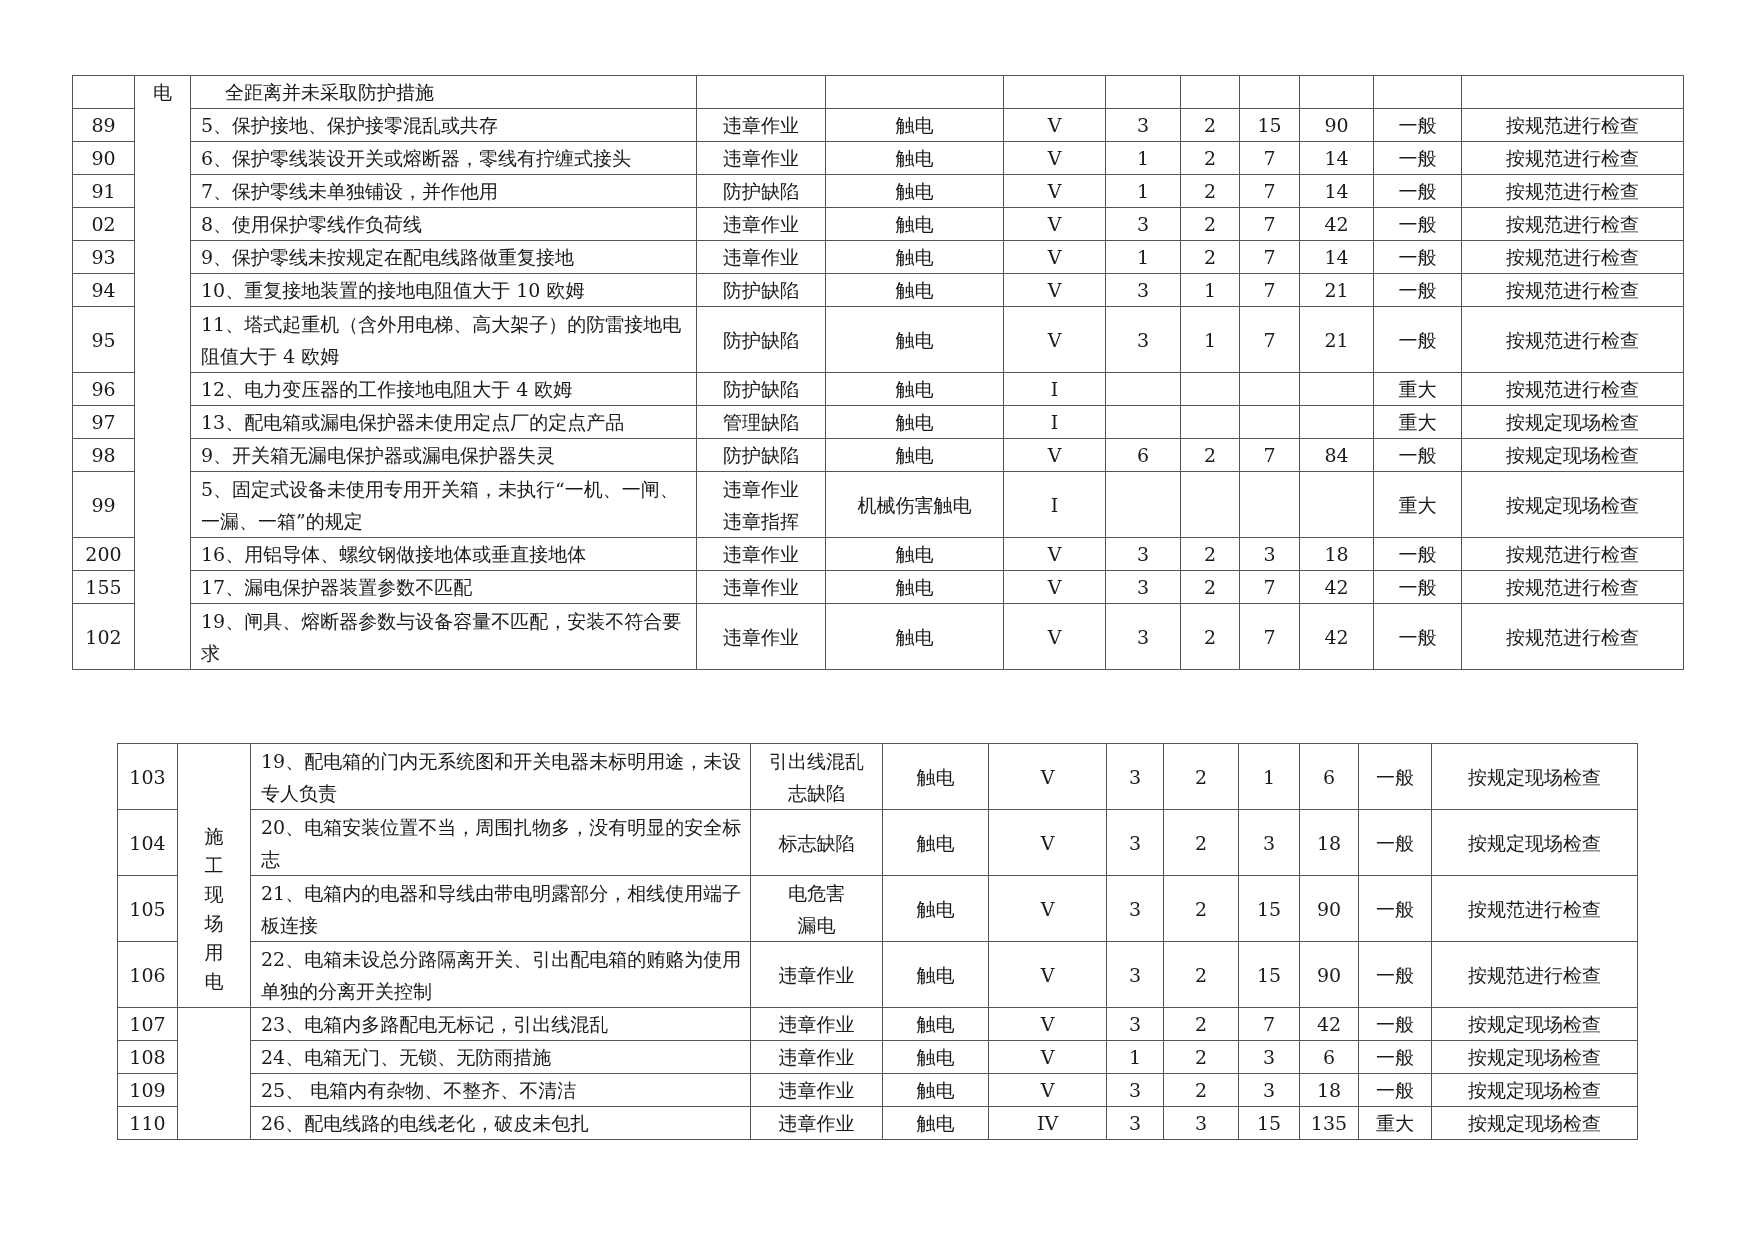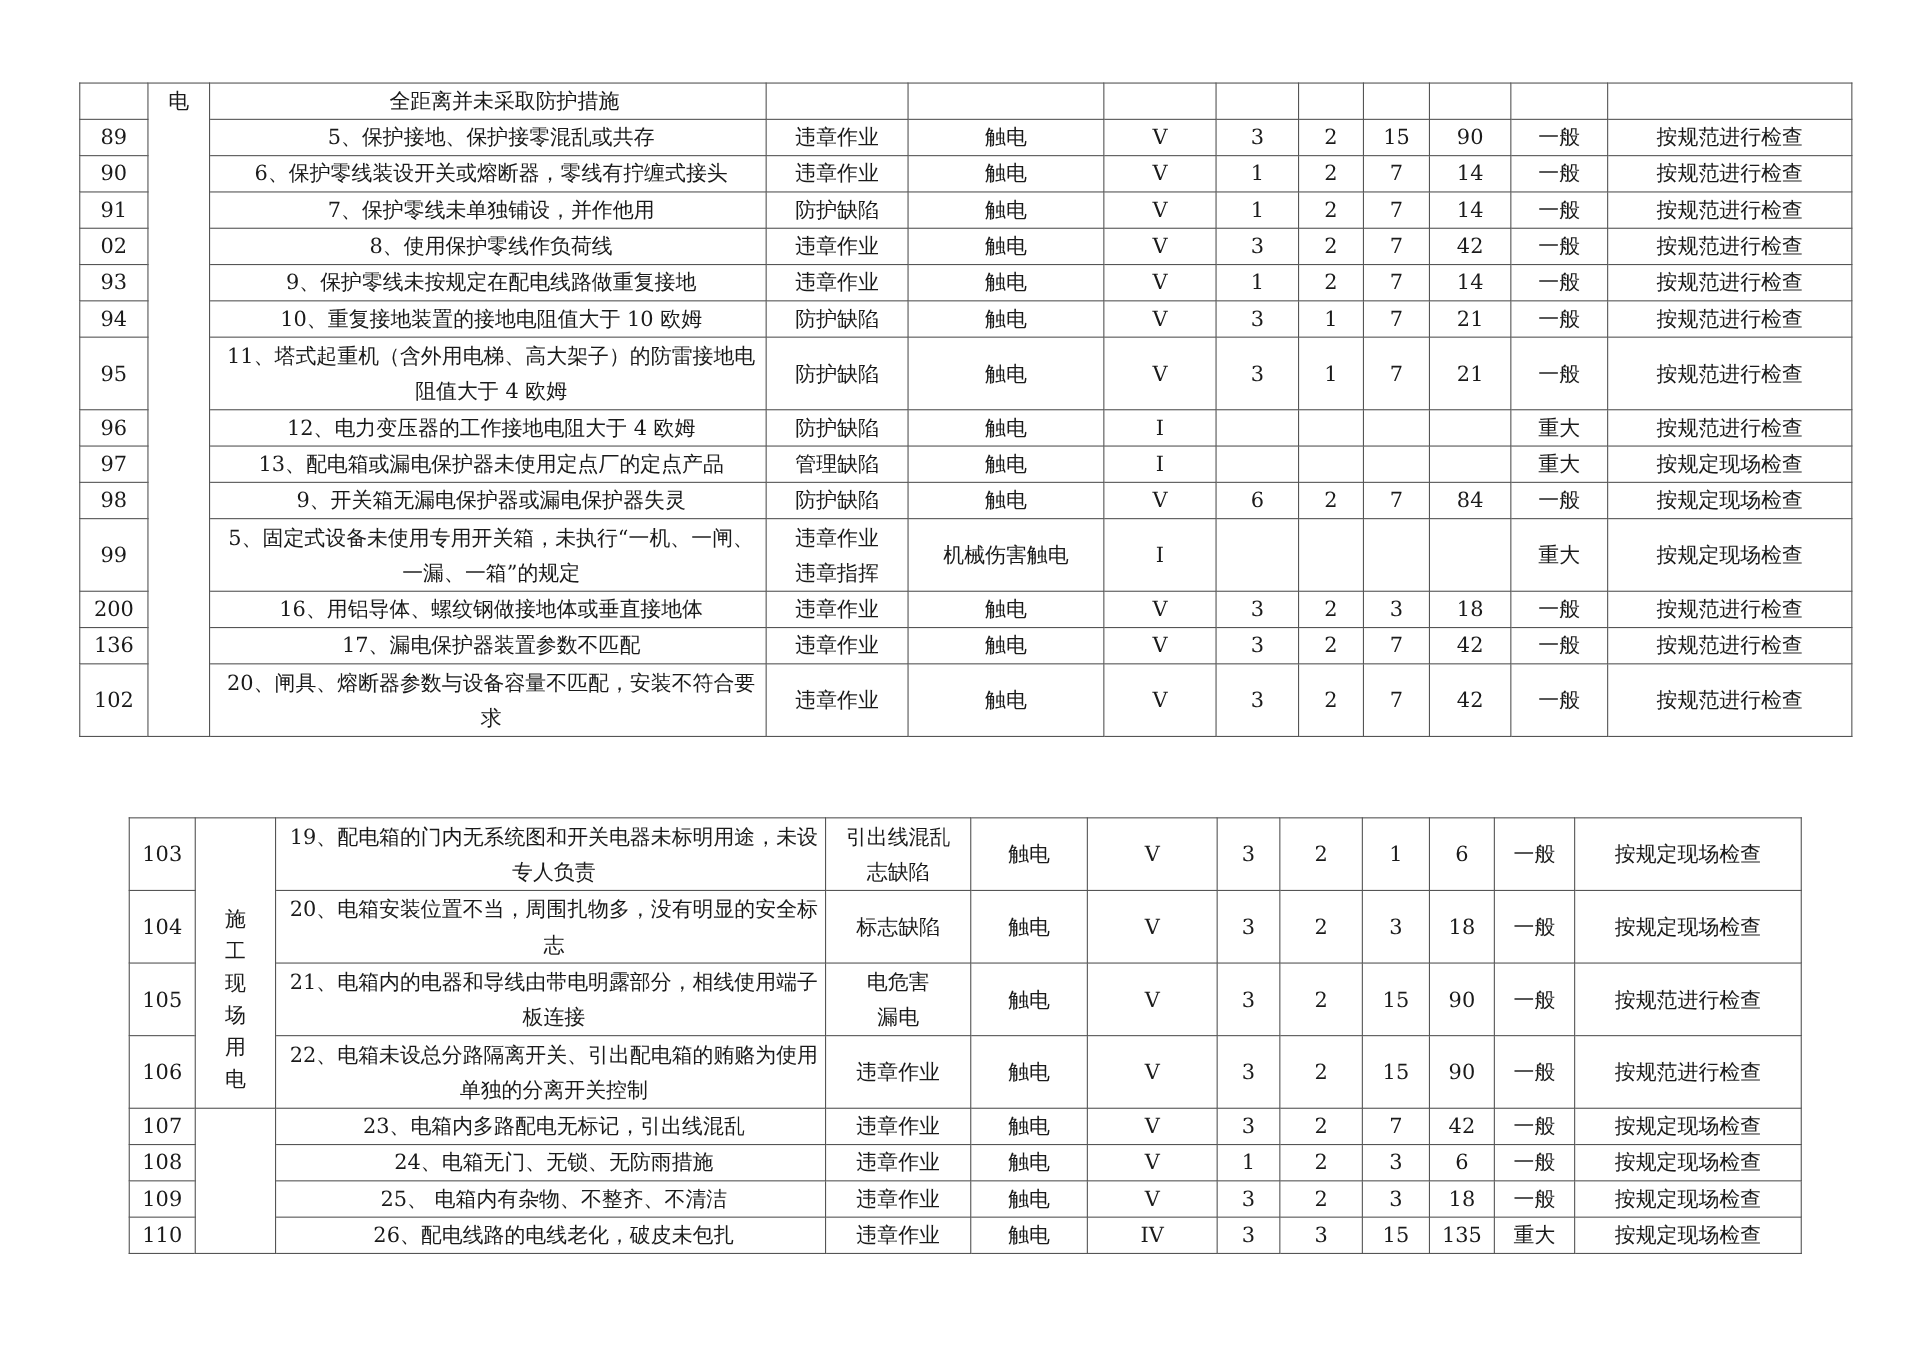--- a/index.html
+++ b/index.html
@@ -16,21 +16,21 @@
     line-height: 32px;
   }
   table.hazard td {
     border: 1.5px solid #555;
     padding: 0;
     text-align: center;
     vertical-align: middle;
     overflow: hidden;
   }
   table.hazard td.desc {
-    text-align: center;
+    text-align: left;
     padding-left: 10px;
     padding-right: 4px;
     line-height: 32px;
   }
   table.hazard td.desc.indent { padding-left: 34px; }
   table.hazard td.cat {
     vertical-align: top;
     line-height: 33px;
   }
   .cat-chars span { display: block; }
@@ -225,35 +225,35 @@
         <td>触电</td>
         <td>V</td>
         <td>3</td>
         <td>2</td>
         <td>3</td>
         <td>18</td>
         <td>一般</td>
         <td>按规范进行检查</td>
       </tr>
       <tr class="r1">
-        <td>136</td>
+        <td>155</td>
         <td class="desc">17、漏电保护器装置参数不匹配</td>
         <td>违章作业</td>
         <td>触电</td>
         <td>V</td>
         <td>3</td>
         <td>2</td>
         <td>7</td>
         <td>42</td>
         <td>一般</td>
         <td>按规范进行检查</td>
       </tr>
       <tr class="r2">
         <td>102</td>
-        <td class="desc">20、闸具、熔断器参数与设备容量不匹配，安装不符合要求</td>
+        <td class="desc">19、闸具、熔断器参数与设备容量不匹配，安装不符合要求</td>
         <td>违章作业</td>
         <td>触电</td>
         <td>V</td>
         <td>3</td>
         <td>2</td>
         <td>7</td>
         <td>42</td>
         <td>一般</td>
         <td>按规范进行检查</td>
       </tr>

